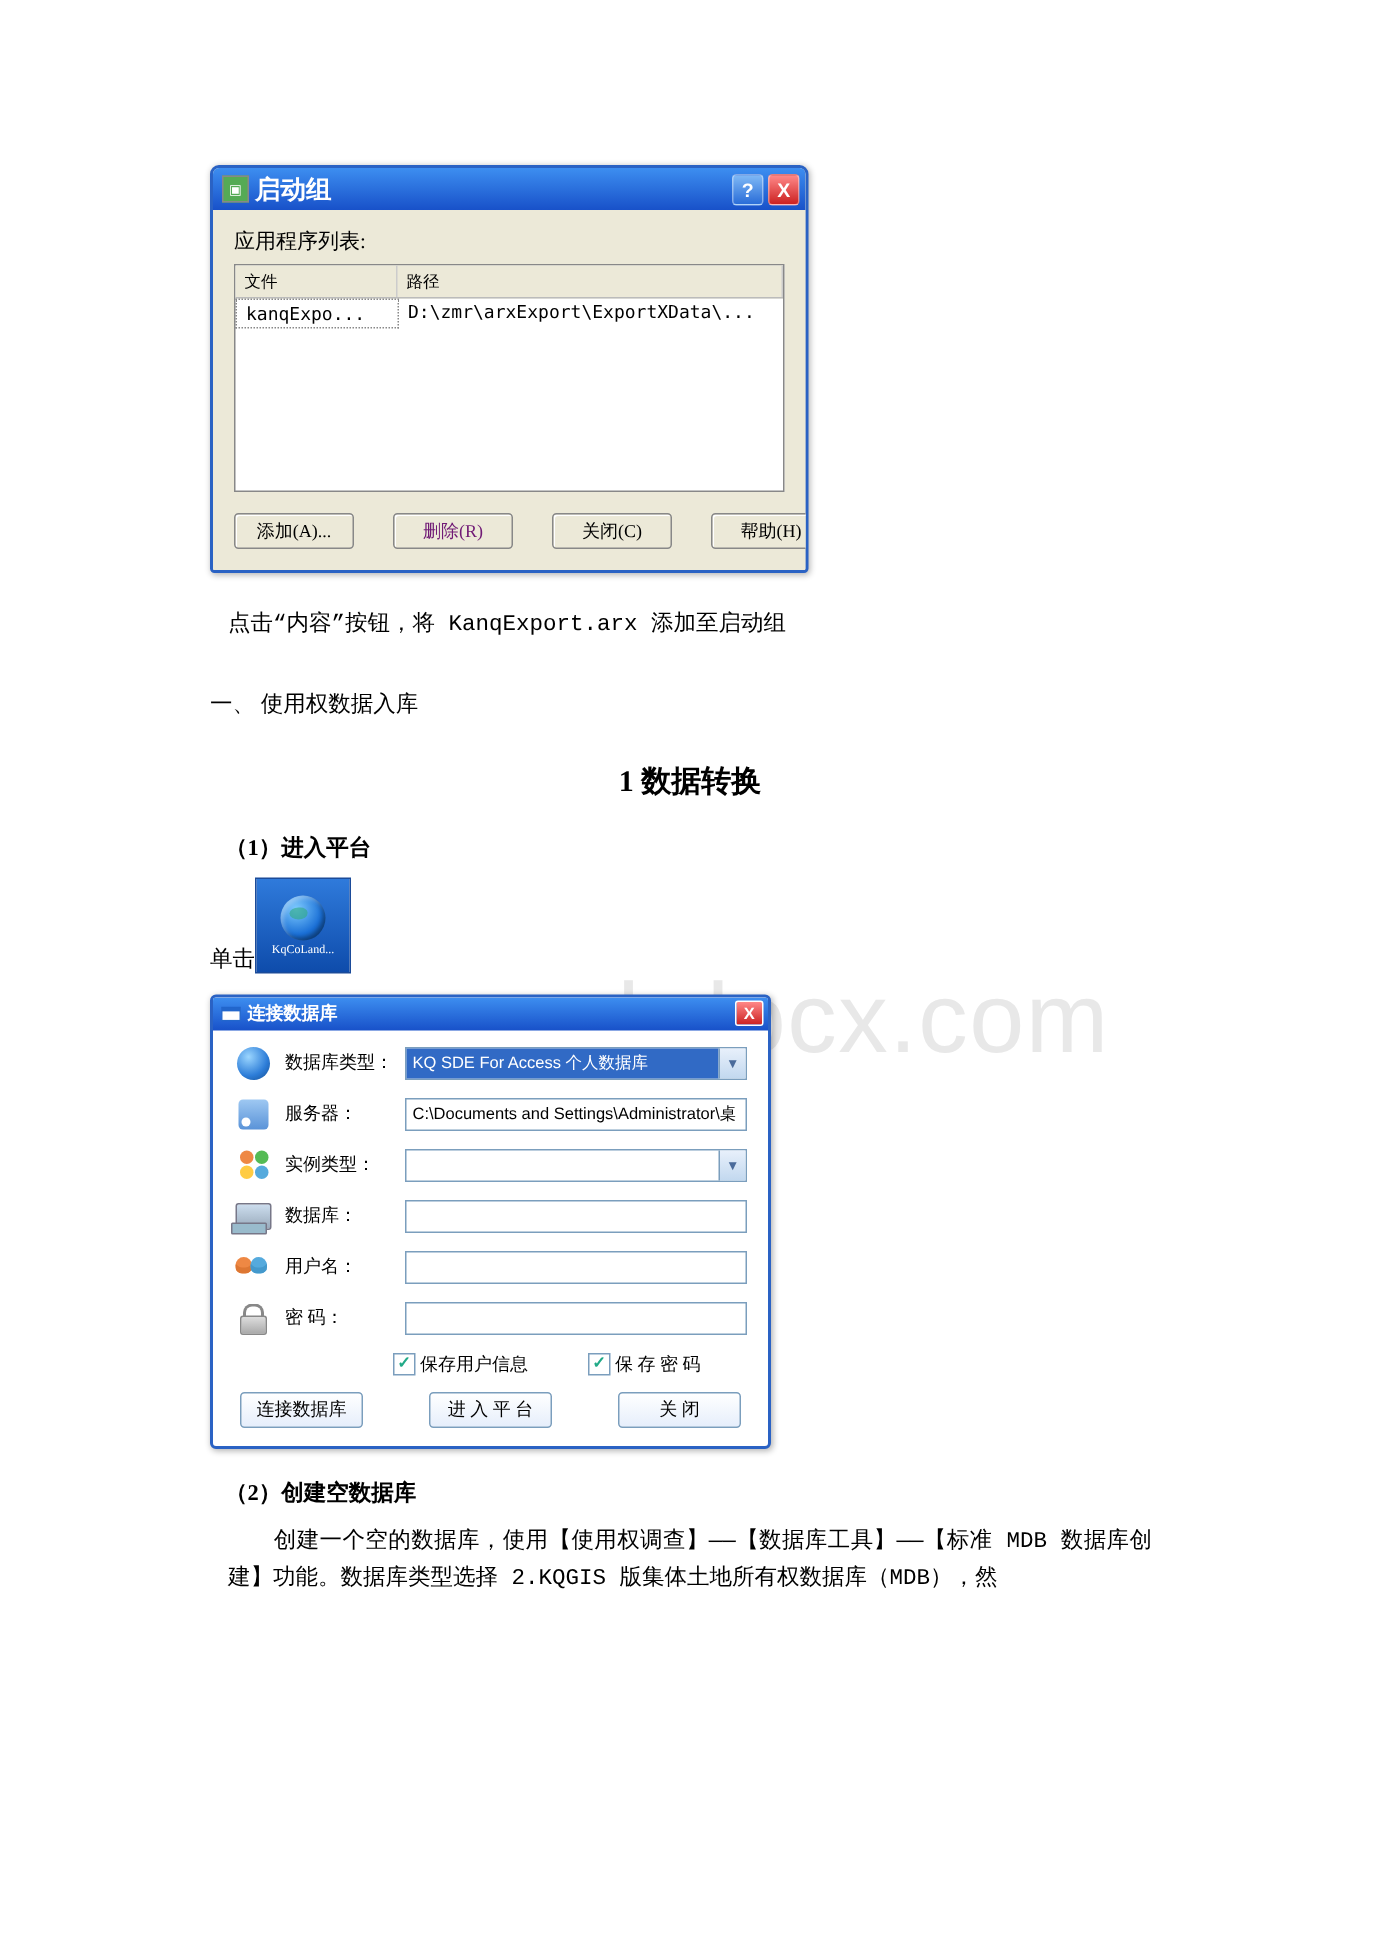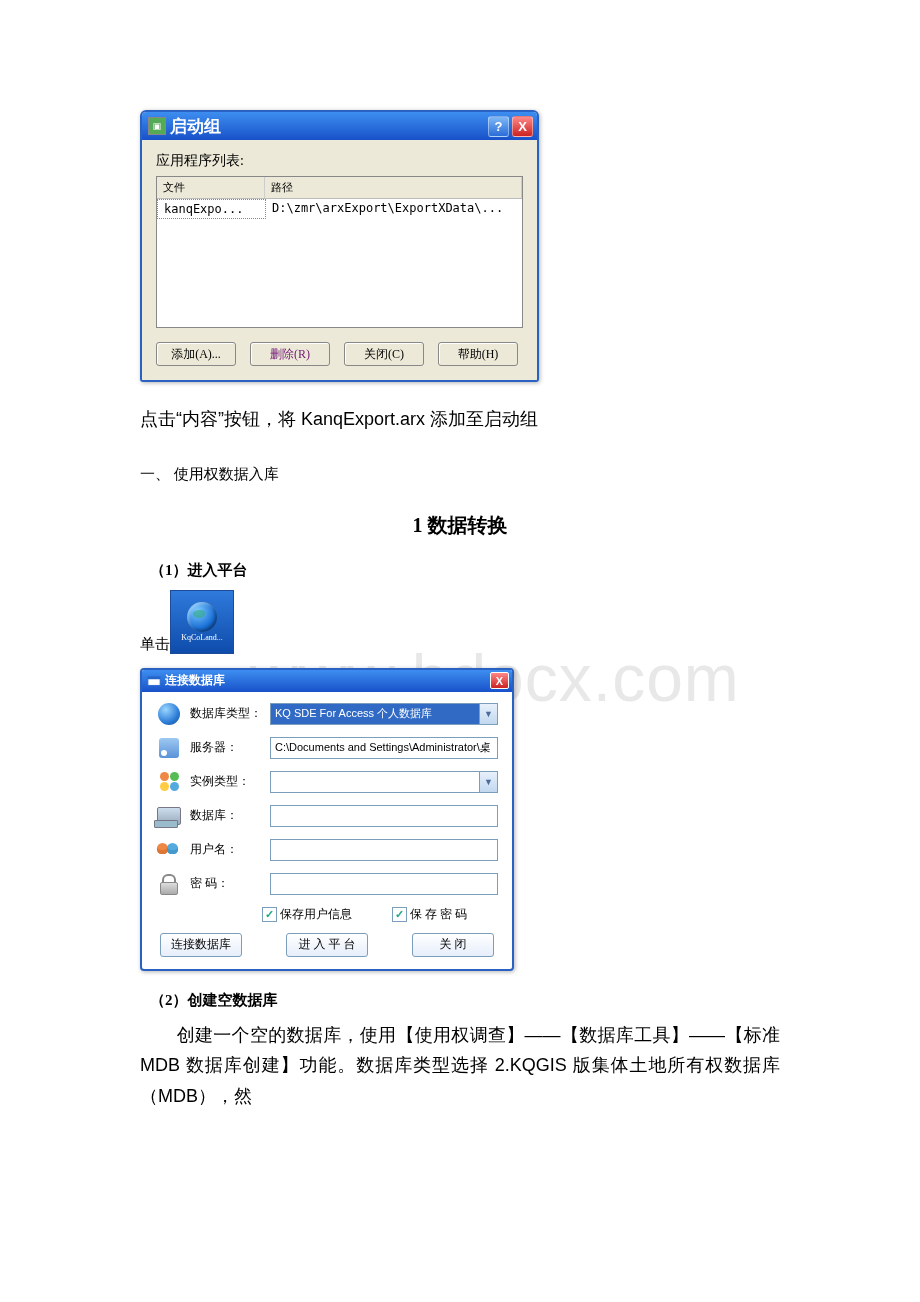--- a/index.html
+++ b/index.html
@@ -19,25 +19,25 @@
 .dlg1-label { font-size: 14px; margin-bottom: 6px; font-family: SimSun; }
 .dlg1-listbox { background: #fff; border: 1px solid #888; height: 150px; }
 .dlg1-listhdr { display: flex; background: #ece9d8; border-bottom: 1px solid #bbb; }
 .dlg1-listhdr > div { padding: 3px 6px; font-size: 11px; border-right: 1px solid #ccc; font-family: SimSun; }
 .dlg1-listhdr > div:first-child { width: 95px; }
 .dlg1-listhdr > div:last-child { flex: 1; }
 .dlg1-listrow { display: flex; font-family: "MS Sans Serif", monospace; font-size: 12px; }
 .dlg1-listrow > div { padding: 2px 6px; }
 .dlg1-listrow > div:first-child { width: 95px; border: 1px dotted #888; }
 .dlg1-listrow > div:last-child { flex: 1; }
-.dlg1-btnrow { margin-top: 14px; display: flex; gap: 14px; text-align: center; }
+.dlg1-btnrow { margin-top: 14px; display: flex; gap: 26px; text-align: center; }
 .dlg1-btn { min-width: 78px; height: 22px; border: 1px solid #888; background: #ece9d8; font-size: 12px; font-family: SimSun; display: inline-flex; align-items: center; justify-content: center; border-radius: 3px; box-shadow: inset 1px 1px 0 #fff; }
 .dlg1-btn.disabled { color: #701a75; }
 
-.para { font-size: 18px; margin: 22px 0; line-height: 1.7; font-family: Liberation Sans, sans-serif; }
+.para { font-size: 15px; margin: 22px 12px; line-height: 1.7; font-family: Liberation Mono, monospace; }
 .sec-title { font-size: 15px; margin: 30px 0 18px 0; font-family: SimSun; }
 .center-title { text-align: center; font-weight: bold; font-size: 20px; margin: 28px 0 22px 0; font-family: SimSun; }
 .sub-title { font-size: 15px; font-weight: bold; margin: 14px 0 10px 10px; font-family: SimSun; }
 
 .clickline { display: flex; align-items: flex-end; gap: 0; margin-bottom: 14px; position: relative; z-index: 2; }
 .click-pre { font-size: 15px; font-family: SimSun; }
 .desk-icon { width: 58px; height: 58px; background: linear-gradient(to bottom,#2f7adb,#0e4cab); border: 1px solid #1b4b99; display: flex; flex-direction: column; align-items: center; justify-content: center; gap: 2px; padding: 2px; }
 .desk-icon .globe { width: 30px; height: 30px; border-radius: 50%; background: radial-gradient(circle at 35% 30%, #7ecbff 0%, #1a6fd6 60%, #0a3e80 100%); box-shadow: inset -2px -2px 3px rgba(0,0,0,0.3), inset 2px 2px 3px rgba(255,255,255,0.35); position: relative; }
 .desk-icon .globe::after { content:''; position:absolute; width: 12px; height: 8px; background: #3a8; border-radius: 50% 40% 50% 50%; top: 8px; left: 6px; opacity: 0.65; }
 .desk-icon .cap { font-size: 8px; color: #fff; font-family: Tahoma; line-height: 1; }

